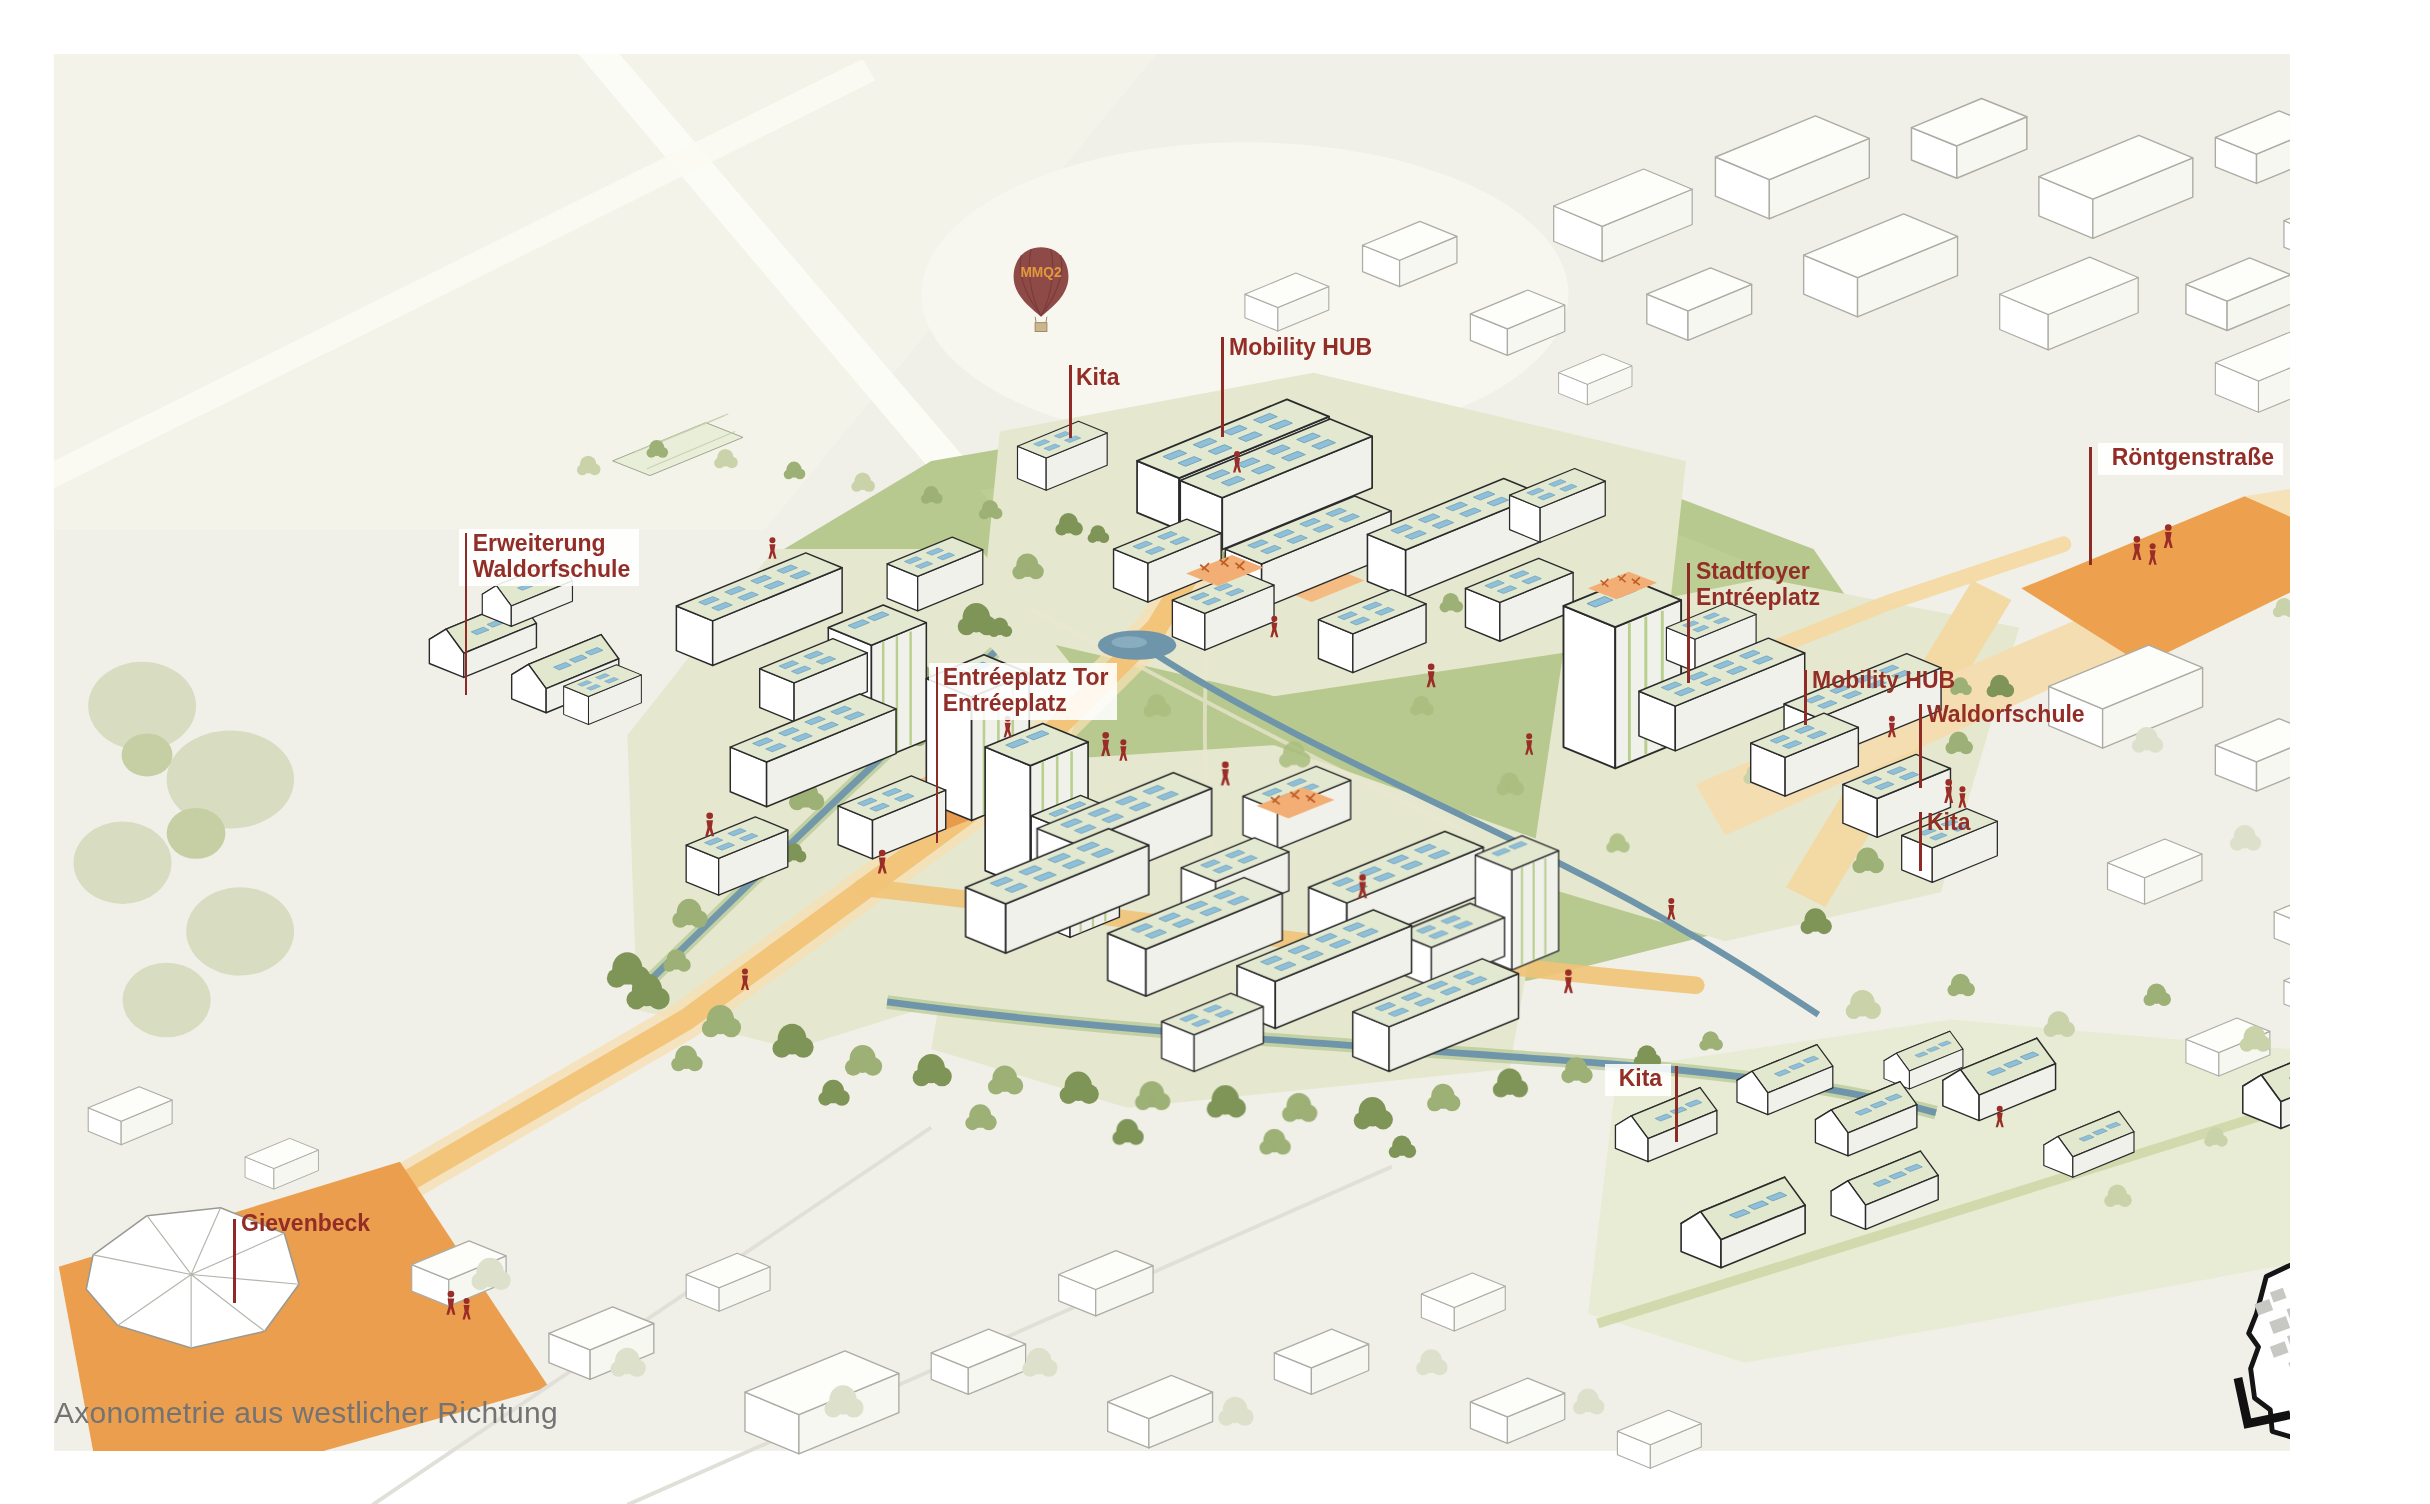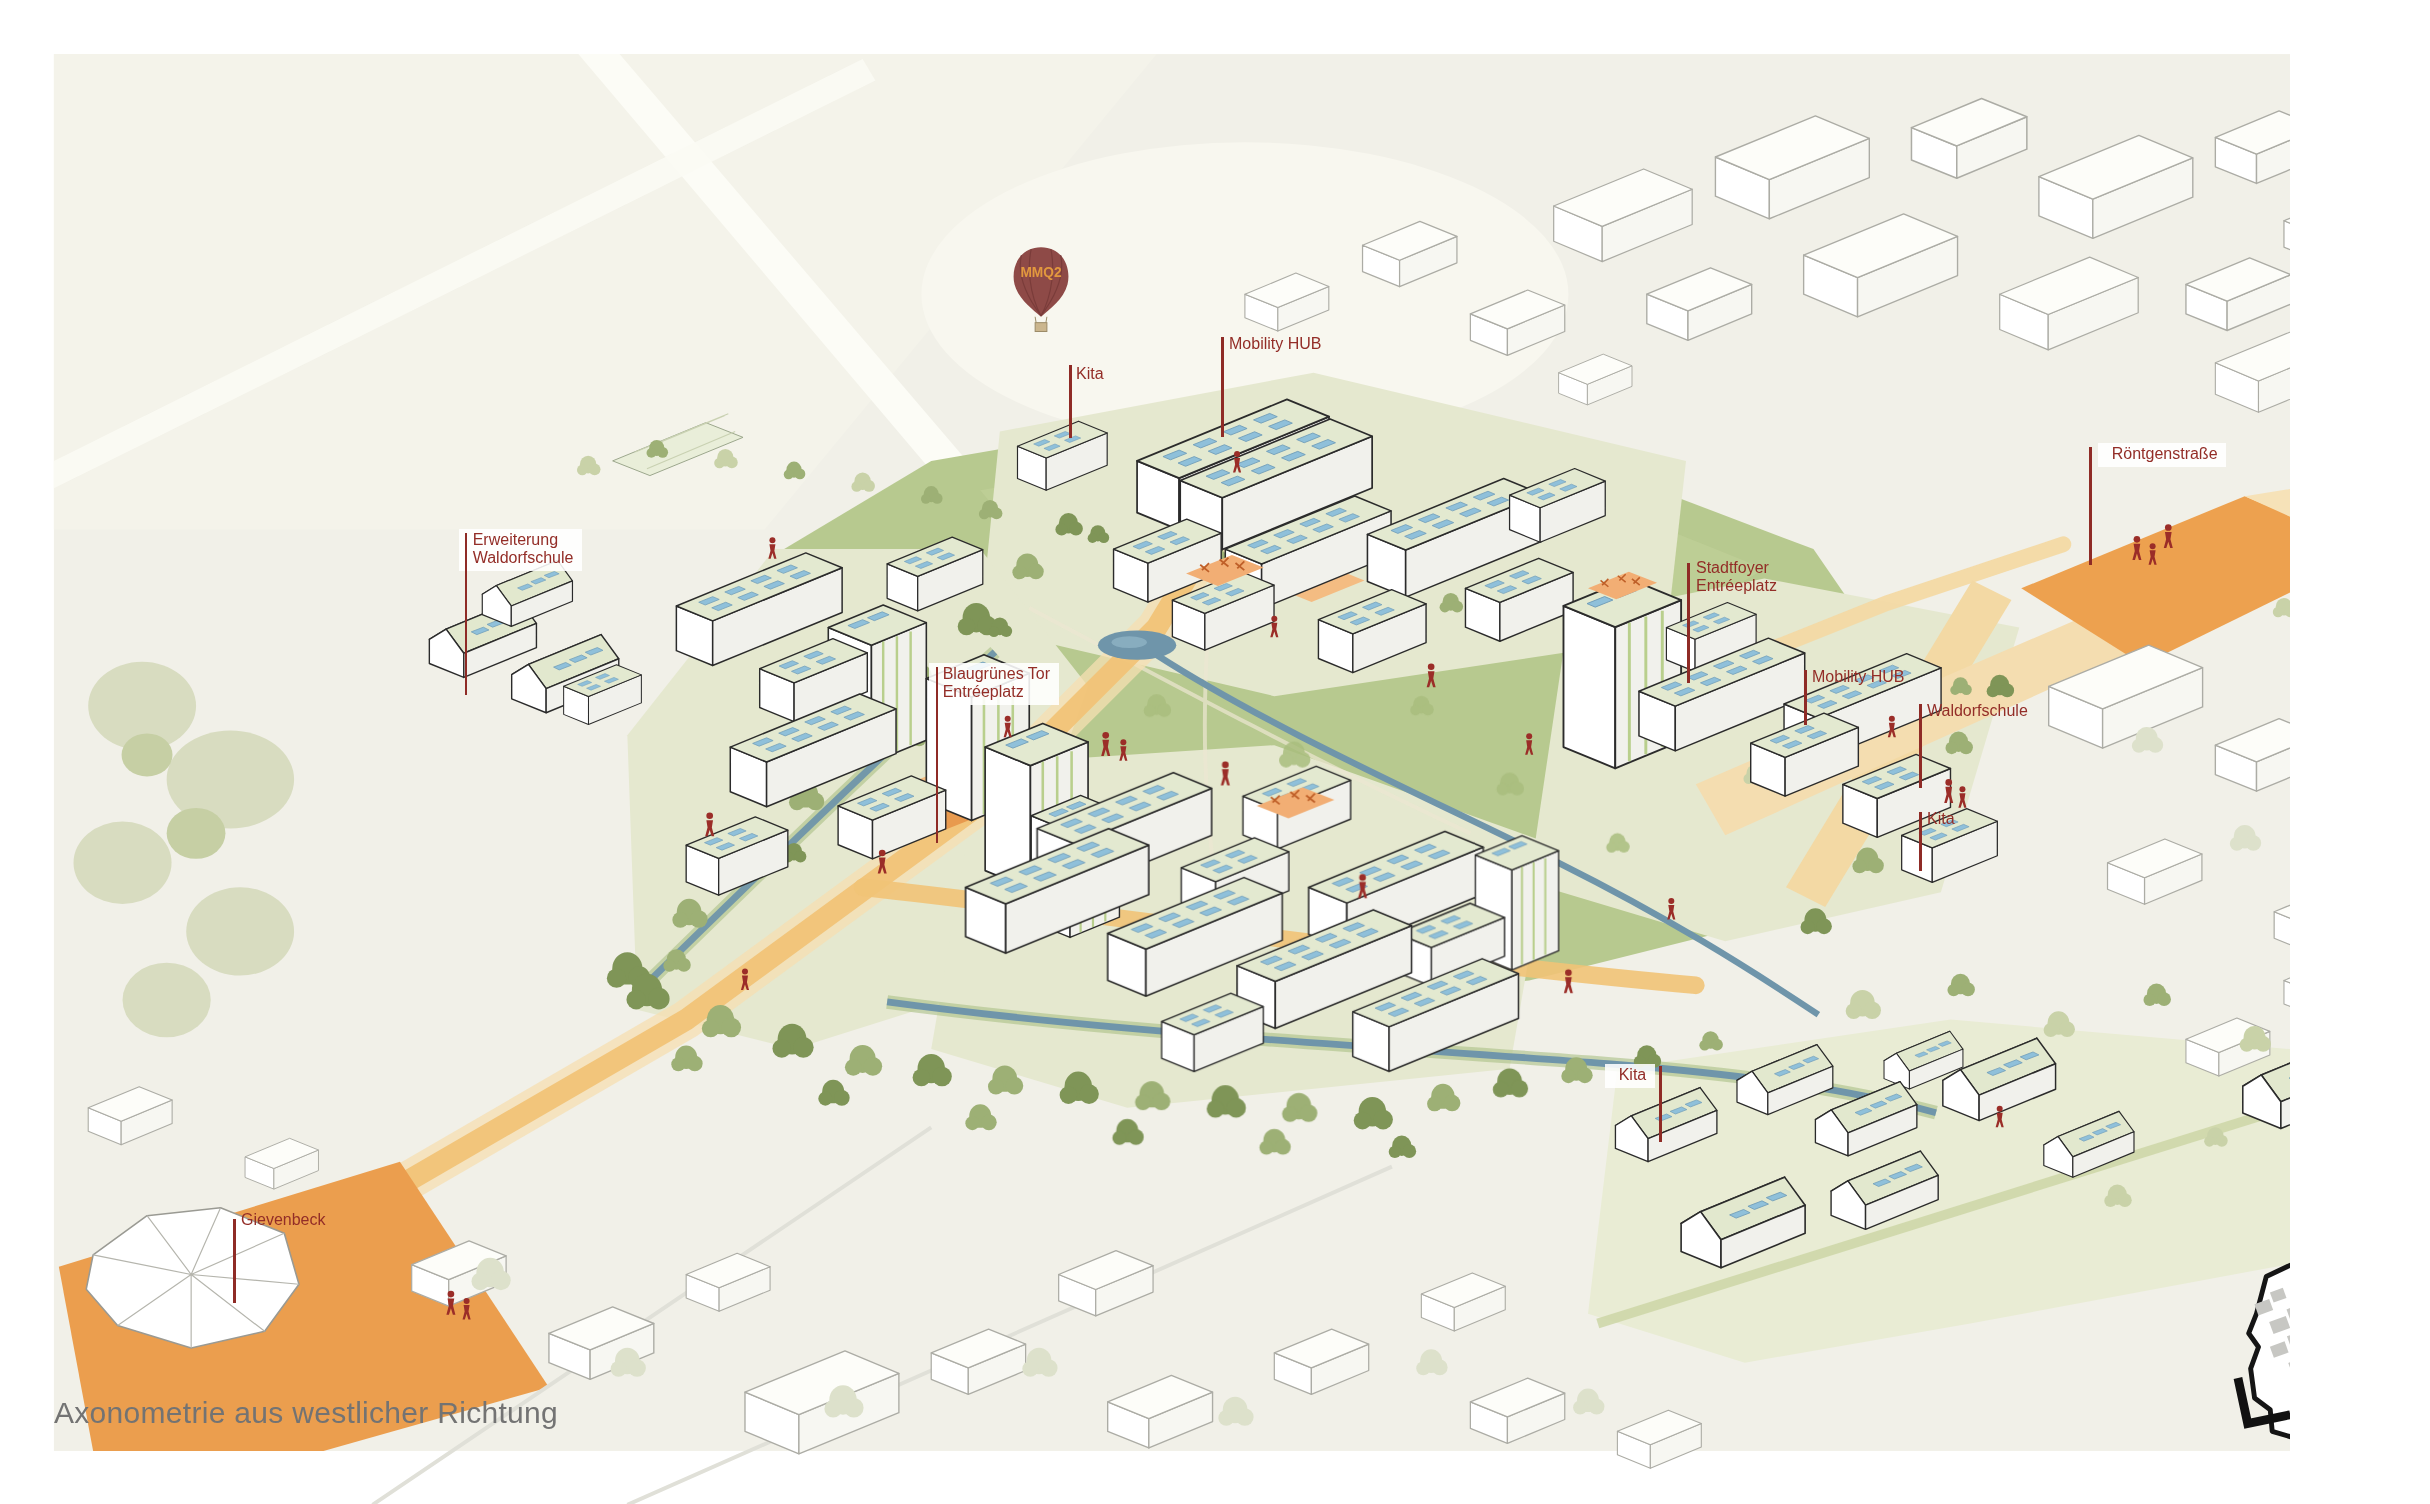--- a/index.html
+++ b/index.html
@@ -1,19 +1,19 @@
 <!DOCTYPE html>
 <html><head>
 <meta charset="utf-8">
 <style>
   html,body{margin:0;padding:0;background:#ffffff;font-family:"Liberation Sans",sans-serif;}
   .stage{position:relative;width:2290px;height:1505px;background:#ffffff;overflow:hidden;}
   svg.scene{position:absolute;left:0;top:0;}
   
-  .ann{position:absolute;z-index:5;color:#932d27;font-weight:400;font-size:16px;line-height:1.12;white-space:nowrap;}
+  .ann{position:absolute;z-index:5;color:#932d27;font-weight:700;font-size:23px;line-height:1.12;white-space:nowrap;}
   .ann .ann-text{position:relative;display:inline-block;z-index:1;}
   .ann.boxed .ann-text{background:rgba(255,255,255,0.88);padding:2px 8.8px 3.9px 13.7px;}
   .leader{position:absolute;width:2.5px;background:#8f2b26;z-index:2;}
   #ann-kita-north{left:1076px;top:365px;}   #ann-kita-north .leader{left:-6.9px;top:0;height:73px;}
   #ann-mobility-north{left:1229px;top:335px;} #ann-mobility-north .leader{left:-7.8px;top:2px;height:100px;}
   #ann-roentgen{left:2098px;top:443px;}     #ann-roentgen .leader{left:-8.8px;top:3.9px;height:118px;}
   #ann-erweiterung{left:459px;top:529px;border-radius:26px;}   #ann-erweiterung .leader{left:5.9px;top:3.9px;height:162px;}
   #ann-stadtfoyer{left:1696px;top:559px;}   #ann-stadtfoyer .leader{left:-8.8px;top:3.9px;height:120px;}
   #ann-blaugruenes{left:929px;top:663px;}   #ann-blaugruenes .leader{left:6.9px;top:3.9px;height:176px;}
   #ann-mobility-east{left:1812px;top:668px;} #ann-mobility-east .leader{left:-7.8px;top:2px;height:55px;}
@@ -442,21 +442,21 @@
 <div class="ann boxed" id="ann-erweiterung">
   <span class="leader"></span>
   <span class="ann-text"><span>Erweiterung</span><br><span>Waldorfschule</span></span>
 </div>
 <div class="ann" id="ann-stadtfoyer">
   <span class="leader"></span>
   <span class="ann-text"><span>Stadtfoyer</span><br><span>Entréeplatz</span></span>
 </div>
 <div class="ann boxed" id="ann-blaugruenes">
   <span class="leader"></span>
-  <span class="ann-text"><span>Blaugrünes Tor</span><br><span>Entréeplatz</span></span>
+  <span class="ann-text"><span>Entréeplatz Tor</span><br><span>Entréeplatz</span></span>
 </div>
 <div class="ann" id="ann-mobility-east">
   <span class="leader"></span>
   <span class="ann-text">Mobility HUB</span>
 </div>
 <div class="ann" id="ann-begegnung">
   <span class="leader"></span>
   <span class="ann-text">Waldorfschule</span>
 </div>
 <div class="ann" id="ann-kita-east">

